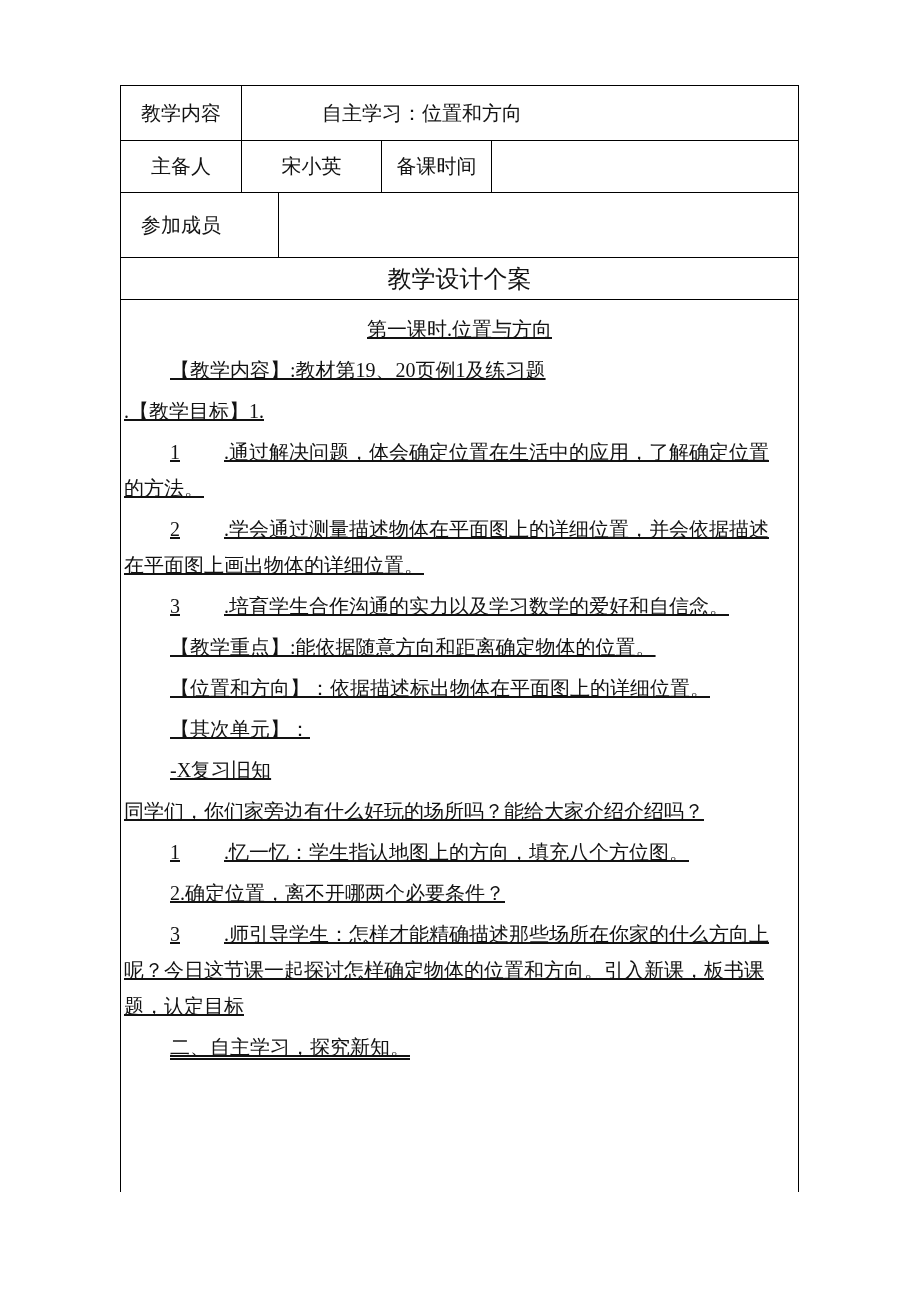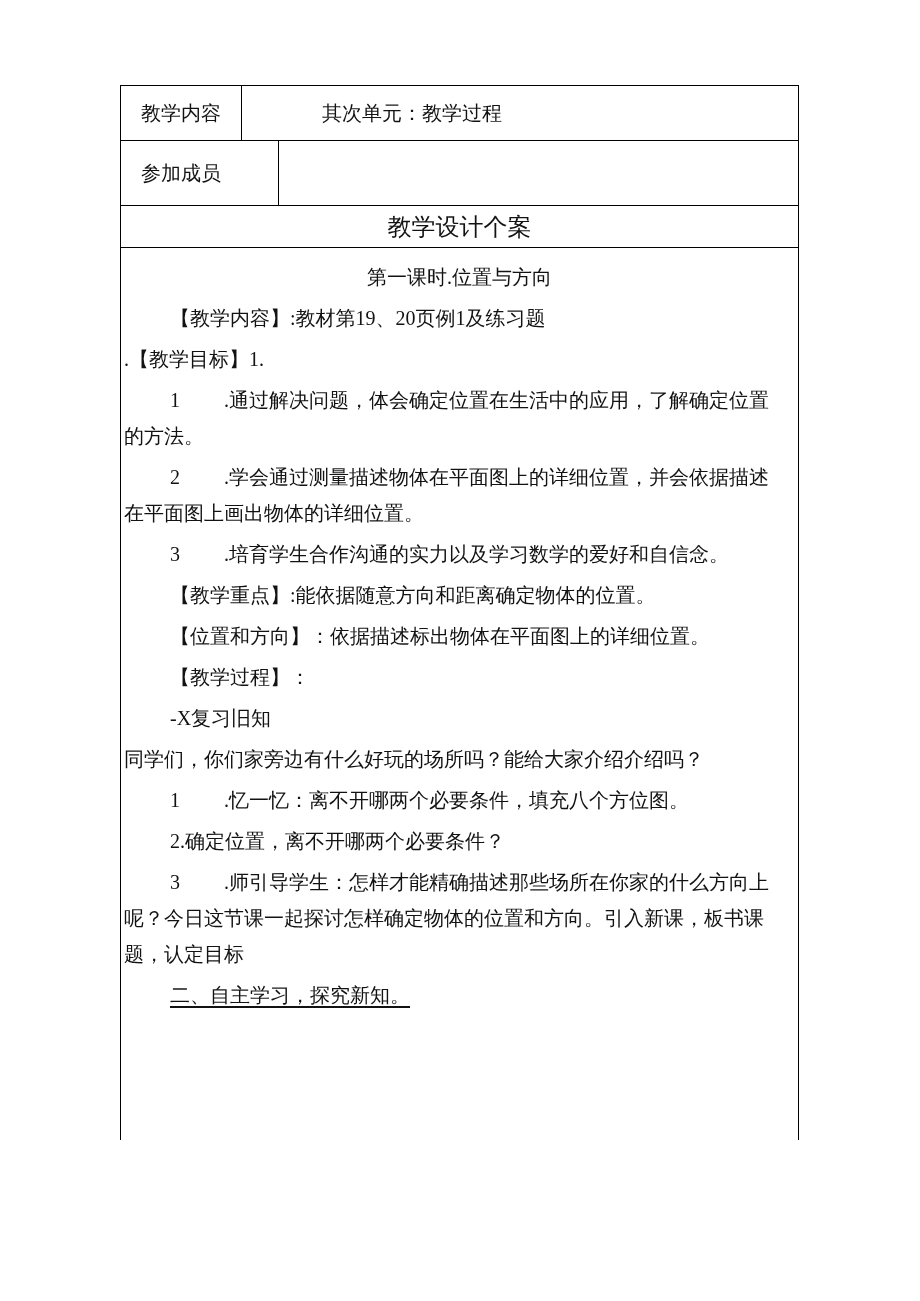--- a/index.html
+++ b/index.html
@@ -45,42 +45,49 @@
     align-items: center;
     justify-content: center;
     font-size: 24px;
     border-bottom: 1px solid #000;
   }
   .content {
     padding: 6px 3px 10px 3px;
     height: 892px;
     font-size: 20px;
     line-height: 36px;
+    text-decoration: underline;
   }
   .para { margin: 5px 0; }
   .p-center { text-align: center; }
   .p-indent { text-indent: 46px; }
   .p-indent-sm { text-indent: 18px; }
   .p-num { text-indent: 46px; }
   .num { display: inline; }
   .gap { display: inline-block; width: 44px; }
   .ptext { white-space: pre-wrap; }
   .u { text-decoration: underline; text-underline-offset: 4px; }
 </style>
 </head>
 <body>
 
 <div class="page">
   <div class="doc-table">
 
     <div class="row row1">
       <div class="cell c-label">教学内容</div>
-      <div class="cell c-value1">其次单元：教学过程</div>
+      <div class="cell c-value1">自主学习：位置和方向</div>
     </div>
 
+    <div class="row row2">
+      <div class="cell c-label">主备人</div>
+      <div class="cell c-name">宋小英</div>
+      <div class="cell c-time">备课时间</div>
+      <div class="cell c-fill"></div>
+    </div>
 
     <div class="row row3">
       <div class="cell c-label">参加成员</div>
       <div class="cell c-fill"></div>
     </div>
 
     <div class="row4">教学设计个案</div>
 
     <div class="content">
       <p class="para p-center">第一课时.位置与方向</p>
@@ -94,28 +101,28 @@
 
       <p class="para p-num"><span class="num">2</span><span class="gap"></span><span class="ptext">.学会通过测量描述物体在平面图上的详细位置，并会依据描述
 在平面图上画出物体的详细位置。</span></p>
 
       <p class="para p-num"><span class="num">3</span><span class="gap"></span><span class="ptext">.培育学生合作沟通的实力以及学习数学的爱好和自信念。</span></p>
 
       <p class="para p-indent"><span class="ptext">【教学重点】:能依据随意方向和距离确定物体的位置。</span></p>
 
       <p class="para p-indent"><span class="ptext">【位置和方向】：依据描述标出物体在平面图上的详细位置。</span></p>
 
-      <p class="para p-indent"><span class="ptext">【教学过程】：</span></p>
+      <p class="para p-indent"><span class="ptext">【其次单元】：</span></p>
 
       <p class="para p-indent"><span class="ptext">-X复习旧知</span></p>
 
       <p class="para"><span class="ptext">同学们，你们家旁边有什么好玩的场所吗？能给大家介绍介绍吗？</span></p>
 
 
-      <p class="para p-num"><span class="num">1</span><span class="gap"></span><span class="ptext">.忆一忆：离不开哪两个必要条件，填充八个方位图。</span></p>
+      <p class="para p-num"><span class="num">1</span><span class="gap"></span><span class="ptext">.忆一忆：学生指认地图上的方向，填充八个方位图。</span></p>
 
       <p class="para p-indent"><span class="ptext">2.确定位置，离不开哪两个必要条件？</span></p>
 
       <p class="para p-num"><span class="num">3</span><span class="gap"></span><span class="ptext">.师引导学生：怎样才能精确描述那些场所在你家的什么方向上
 呢？今日这节课一起探讨怎样确定物体的位置和方向。引入新课，板书课
 题，认定目标</span></p>
 
       <p class="para p-indent"><span class="ptext u">二、自主学习，探究新知。</span></p>
     </div>
 

